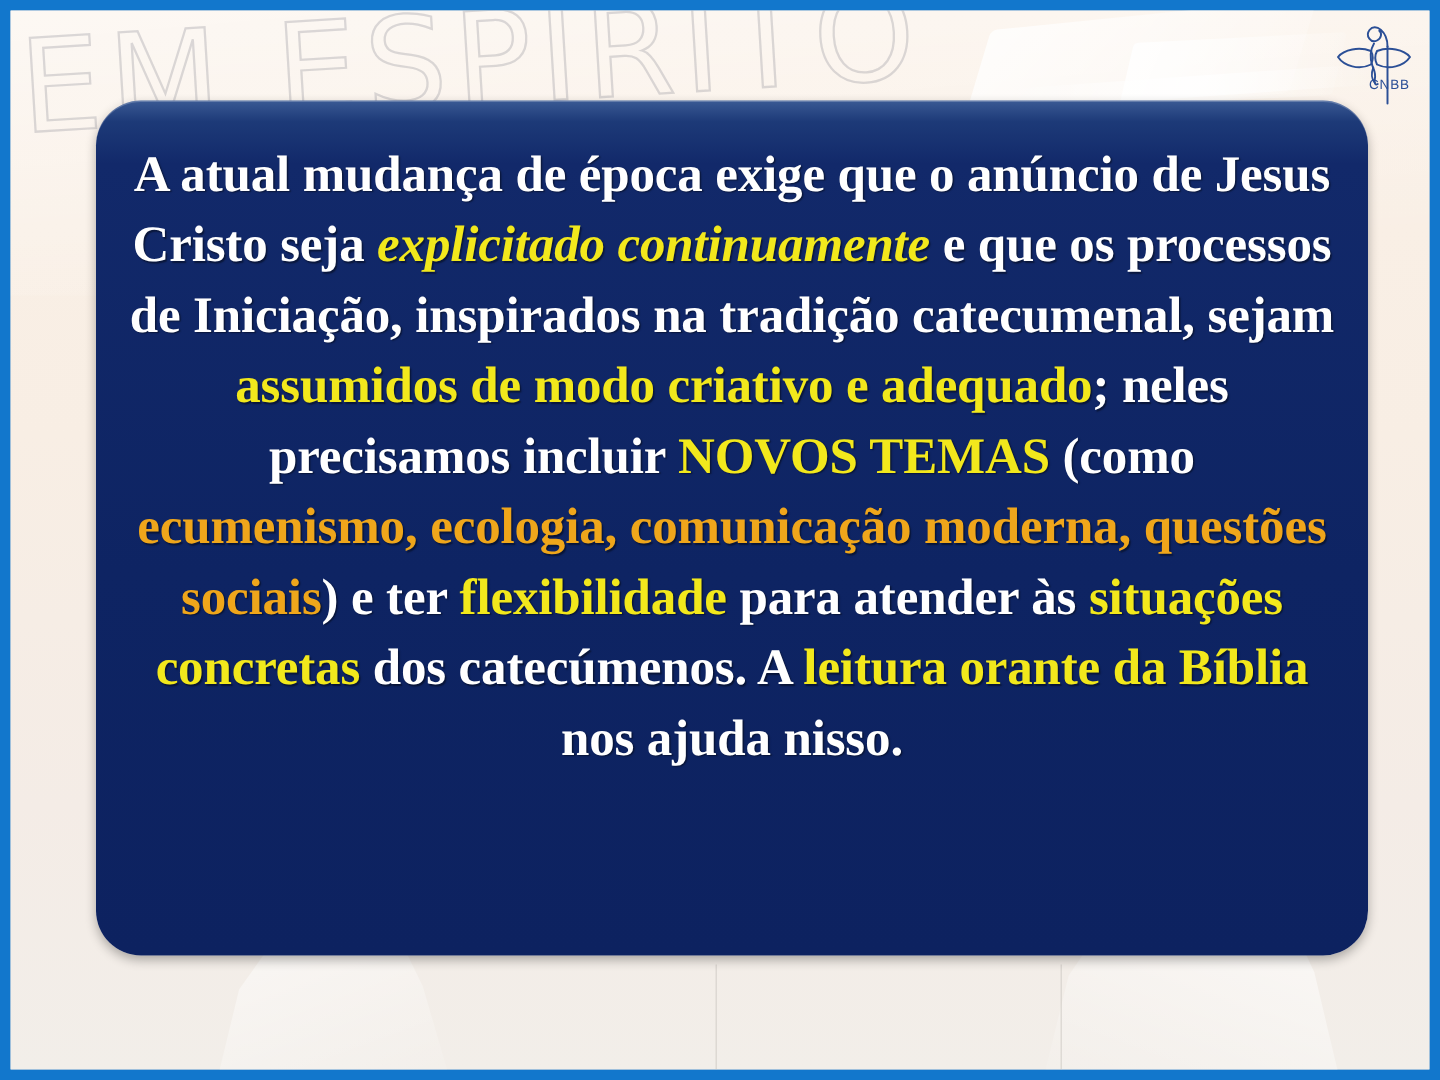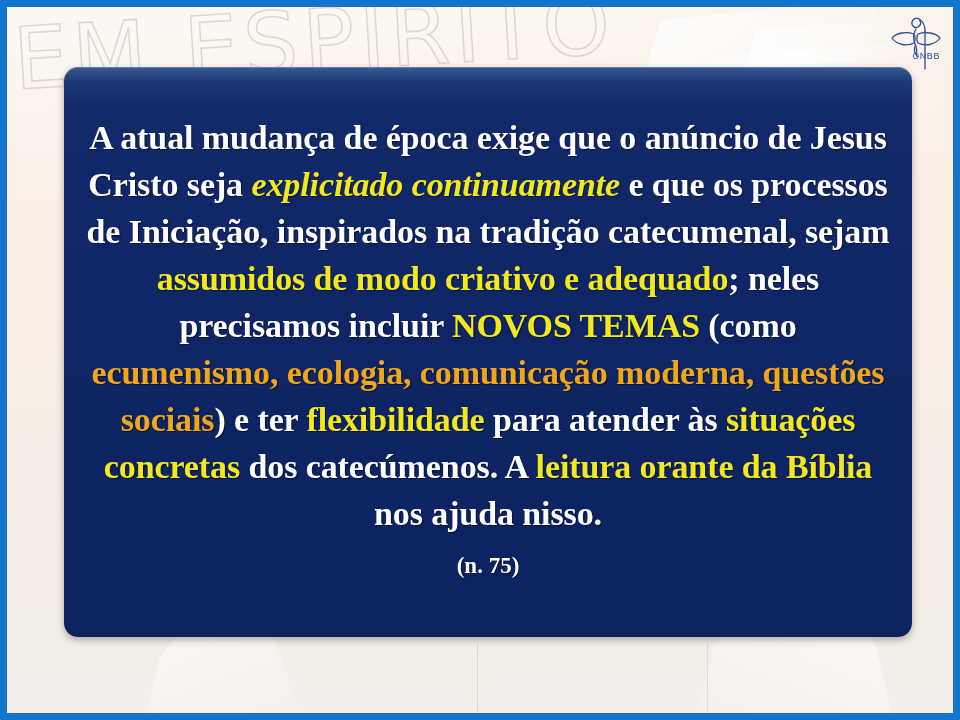--- a/index.html
+++ b/index.html
@@ -112,32 +112,32 @@
   }
 
   
   .quote-panel {
     position: absolute;
     left: 57px;
     top: 60px;
     width: 848px;
     height: 570px;
     box-sizing: border-box;
-    border-radius: 14px;
+    border-radius: 30px;
     background:
       linear-gradient(180deg,
         #3a5a94 0px,
         #1d3a78 14px,
         #12296a 42px,
         #0e2463 55%,
         #0d2260 100%);
     box-shadow:
       0 3px 7px rgba(0,0,0,0.30),
       inset 0 1px 0 rgba(255,255,255,0.22);
-    padding: 47px 22px 0 22px;
+    padding: 26px 22px 0 22px;
     text-align: center;
   }
 
   .quote-body {
     color: #ffffff;
     font-size: 34px;
     font-weight: bold;
     line-height: 47px;
     letter-spacing: -0.1px;
     text-shadow: 1px 1px 1px rgba(0,0,0,0.45);
@@ -188,16 +188,15 @@
 
       <path d="M31 25 C39 22, 49 24, 53 29 C49 35, 39 38, 31 34 C29.5 31, 29.7 27.5, 31 25 Z"></path>
 
       <path d="M28.5 36 C27 40, 27.5 44, 29.5 46"></path>
     </svg>
   </div>
   <div class="cnbb-word">CNBB</div>
 
   <div class="quote-panel">
     <p class="quote-body"><span>A atual mudança de época exige que o anúncio de Jesus Cristo seja </span><span class="hl-italic" style="color: rgb(242, 232, 28);">explicitado continuamente</span><span> e que os processos de Iniciação, inspirados na tradição catecumenal, sejam </span><span class="hl-yellow" style="color: rgb(242, 232, 28);">assumidos de modo criativo e adequado</span><span>; neles precisamos incluir </span><span class="hl-yellow" style="color: rgb(242, 232, 28);">NOVOS TEMAS</span><span> (como </span><span class="hl-orange" style="color: rgb(239, 166, 27);">ecumenismo, ecologia, comunicação moderna, questões sociais</span><span>) e ter </span><span class="hl-yellow" style="color: rgb(242, 232, 28);">flexibilidade</span><span> para atender às </span><span class="hl-yellow" style="color: rgb(242, 232, 28);">situações concretas</span><span> dos catecúmenos. A </span><span class="hl-yellow" style="color: rgb(242, 232, 28);">leitura orante da Bíblia</span><span> nos ajuda nisso.</span></p>
-    <div class="quote-ref">(n. 75)</div>
   </div>
 
 </div>
 
 </body></html>

